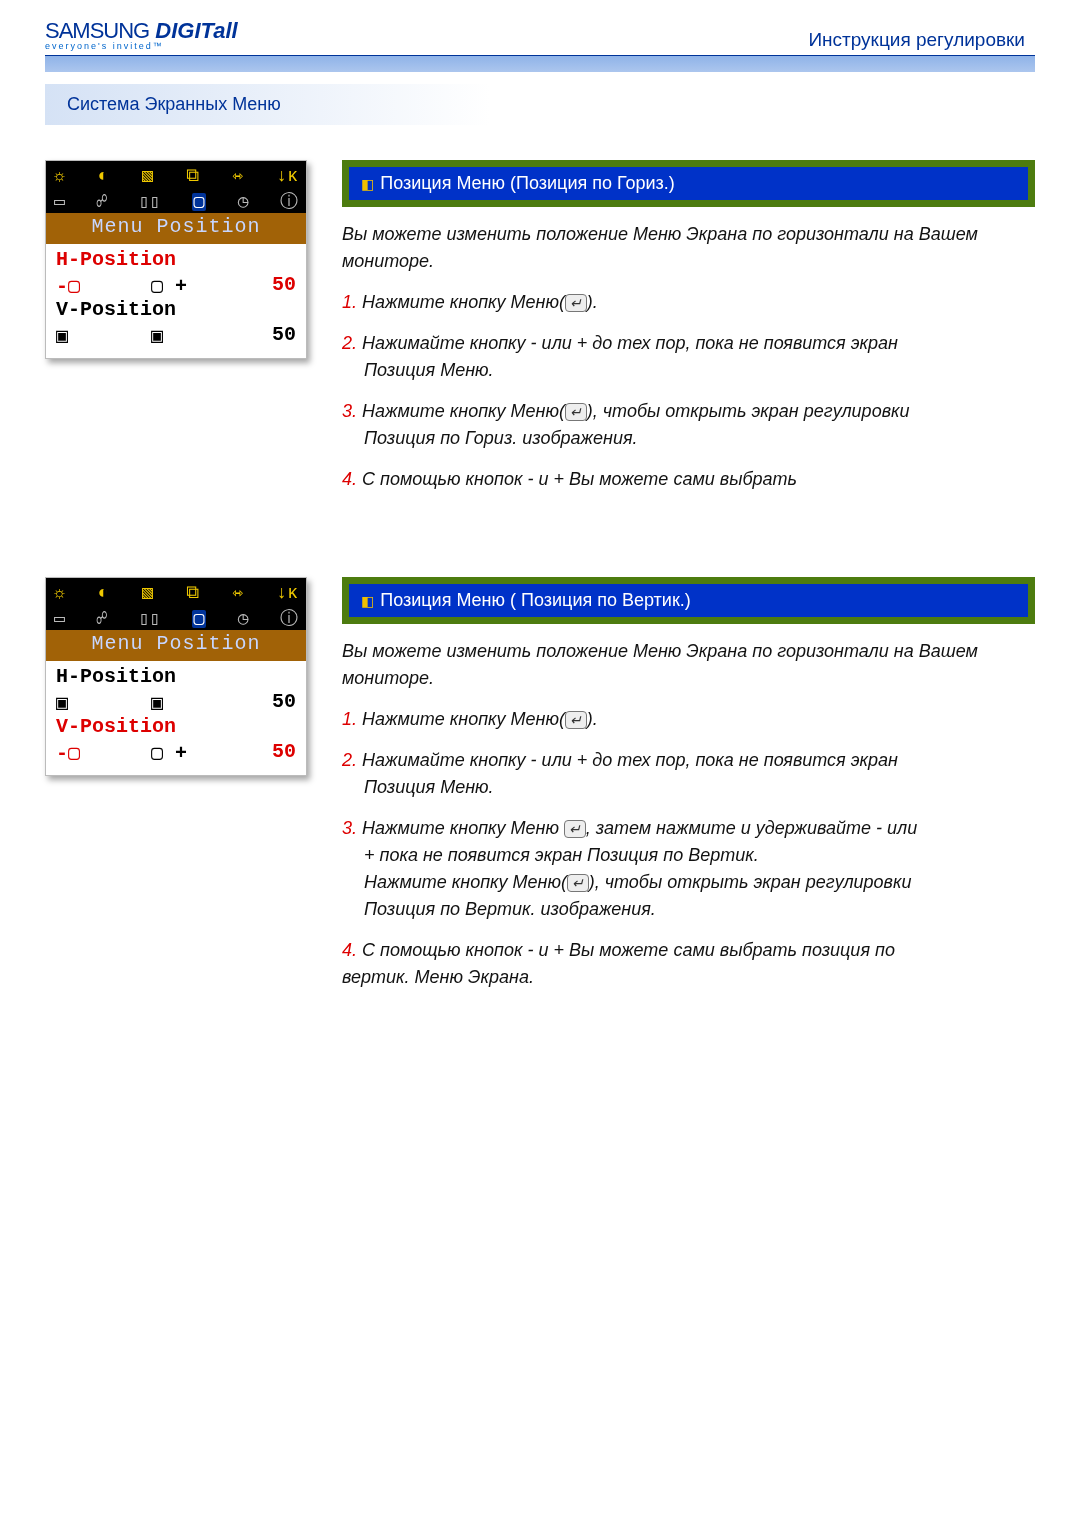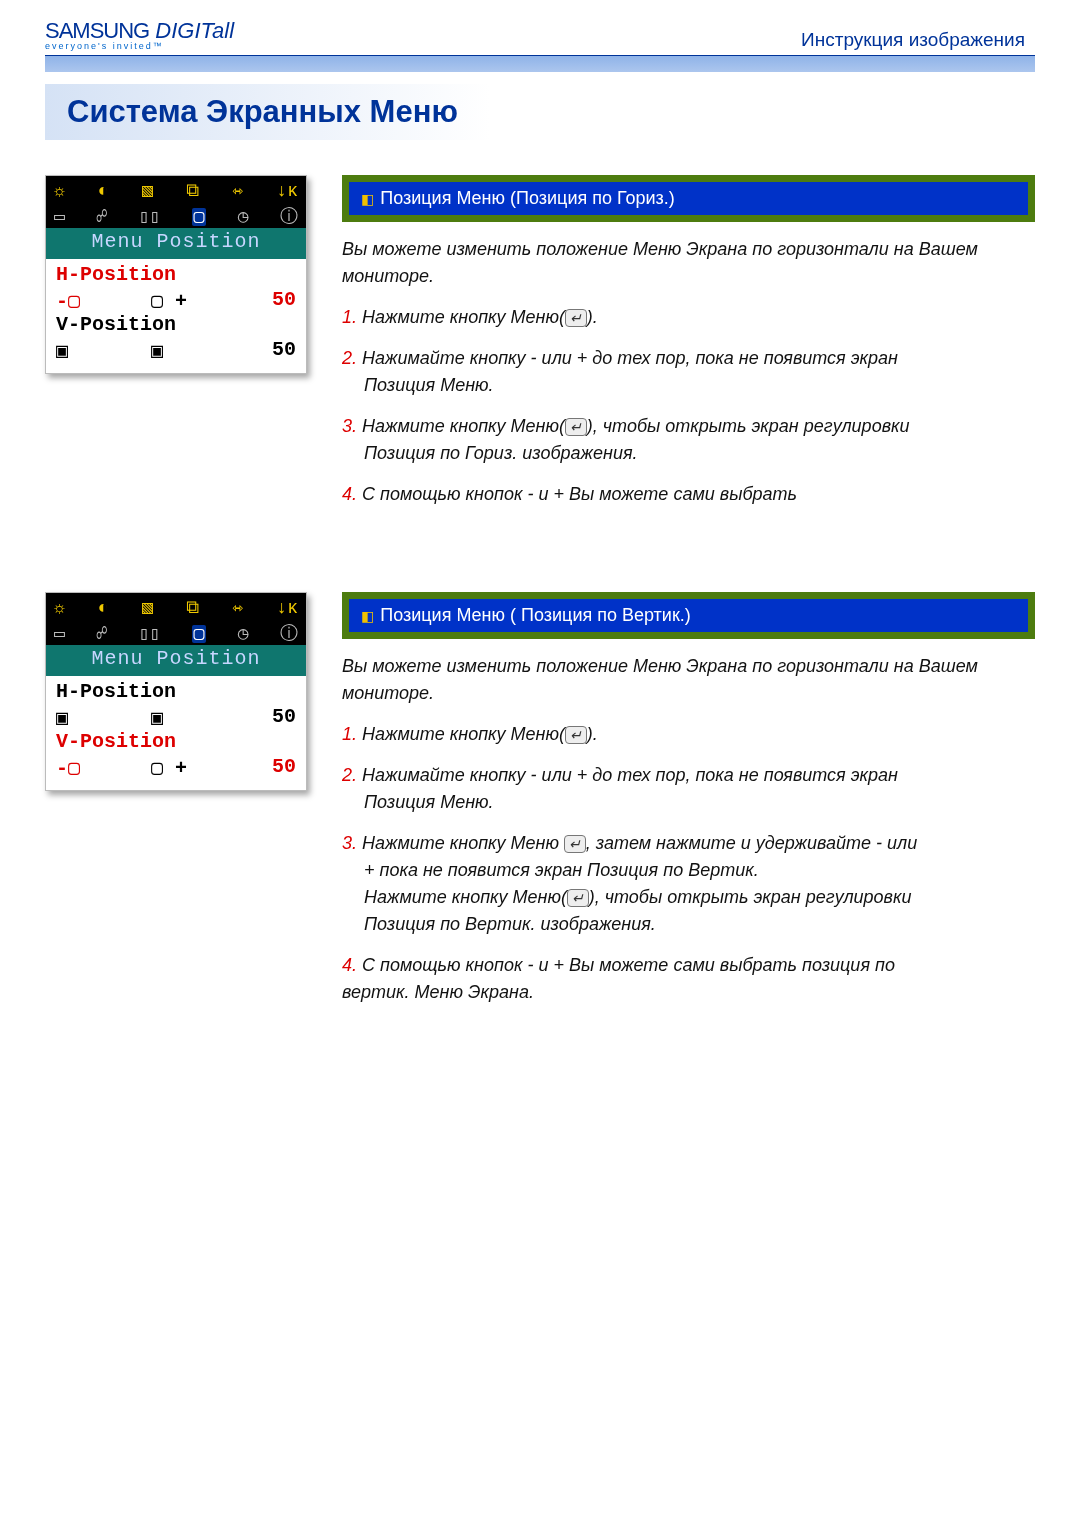--- a/index.html
+++ b/index.html
@@ -21,39 +21,39 @@
     margin-bottom: 4px;
   }
   .logo {
     color: #003399;
     font-weight: bold;
     font-style: italic;
     font-size: 22px;
     line-height: 1;
   }
   .logo .brand1 { font-style: normal; font-weight: normal; letter-spacing: -1px;}
-  .logo .brand2 { font-weight: normal; }
+  .logo .brand2 { font-weight: bold; }
   .logo .slogan { display:block; font-size: 9px; color:#0066cc; font-style:normal; font-weight:normal; letter-spacing: 2px;}
   .doctype-label { color:#003399; font-size:19px; margin-right:10px; }
   .blue-bar {
     height: 16px;
     background: linear-gradient(to bottom, #8fb3e8 0%, #acc6ee 100%);
     border-top: 1px solid #003399;
   }
   .section-title-wrap{
     margin-top:12px;
   }
   .section-title {
     background: linear-gradient(to right, #d5e2f5 0%, #ffffff 45%);
     padding: 10px 22px;
     margin: 0;
   }
   .section-title span{
-    font-size: 31px;
-    font-weight: bold;
+    font-size: 18px;
+    font-weight: normal;
     color: #003399;
   }
   .subheaders {
     display: flex;
     margin-top: 35px;
     border-bottom: 1px solid #9aa; 
   }
   .subheaders > div {
     font-size: 22px;
     color: #1a1a1a;
@@ -79,21 +79,21 @@
     padding: 6px 8px 2px 8px;
     display: flex;
     justify-content: space-between;
     font-size: 18px;
     line-height: 1;
   }
   .osd-icons-row span{ display:inline-block;}
   .osd-icons-row .grey{ color:#bbb;}
   .osd-icons-row .hi { color:#fff; background:#003399; padding:0 2px; border-radius:2px;}
   .osd-title {
-    background:#0f766e;
+    background:#a16207;
     color:#c7d6ff;
     text-align:center;
     font-size: 20px;
     letter-spacing: 1px;
     padding: 2px 0 6px 0;
     font-family: "Courier New", monospace;
   }
   .osd-body { padding: 4px 10px 10px 10px;}
   .osd-line { display:flex; justify-content:space-between; font-size:20px; font-weight:bold; color:#000; margin-top:2px;}
   .osd-line.passive { color:#000; }
@@ -137,21 +137,21 @@
 </head>
 <body>
 
 <div class="page">
 
   <div class="header-row">
     <div class="logo">
       <span class="brand1">SAMSUNG</span><span class="brand2"> DIGITall</span>
       <span class="slogan">everyone's invited™</span>
     </div>
-    <div class="doctype-label">Инструкция изображения</div>
+    <div class="doctype-label">Инструкция регулировки</div>
   </div>
 
   <div class="blue-bar"></div>
 
   <div class="section-title-wrap">
     <div class="section-title">
       <span>Система Экранных Меню</span>
     </div>
   </div>
 

